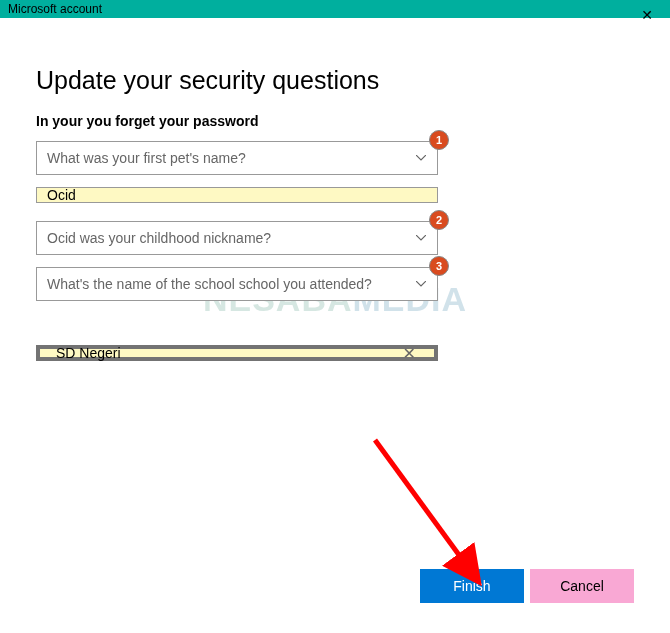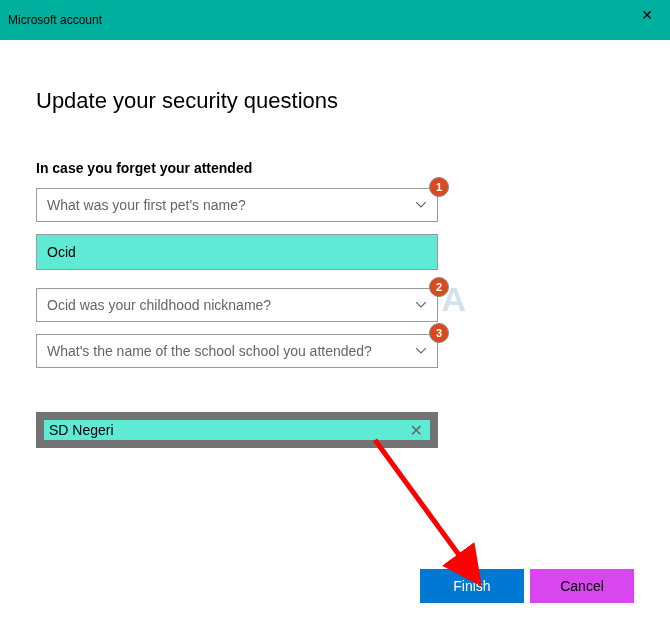--- a/index.html
+++ b/index.html
@@ -4,21 +4,21 @@
   <style>
     * { box-sizing: border-box; margin: 0; padding: 0; }
     body {
       font-family: "Segoe UI", Tahoma, sans-serif;
       width: 670px;
       height: 633px;
       background: #fff;
       position: relative;
     }
     .titlebar {
-      height: 40px;
+      height: 18px;
       background: #00af9e;
       display: flex;
       align-items: center;
       padding: 0 8px;
       position: relative;
     }
     .titlebar-title {
       font-size: 12px;
       color: #000;
     }
@@ -32,24 +32,24 @@
       align-items: center;
       justify-content: center;
       font-size: 14px;
       color: #000;
       cursor: pointer;
     }
     .content {
       padding: 48px 36px 20px 36px;
     }
     .page-title {
-      font-size: 22px;
+      font-size: 25px;
       font-weight: 300;
       color: #000;
-      margin-bottom: 46px;
+      margin-bottom: 18px;
     }
     .subtitle {
       font-size: 14px;
       font-weight: 600;
       color: #000;
       margin-bottom: 12px;
     }
     .field-group { position: relative; width: 402px; }
     .dropdown {
       width: 402px;
@@ -72,31 +72,31 @@
     .chevron {
       width: 12px;
       height: 12px;
       display: flex;
       align-items: center;
       justify-content: center;
     }
     .chevron svg { width: 10px; height: 6px; }
     .text-input-wrap {
       width: 402px;
-      height: 36px;
+      height: 16px;
       border: 1px solid #999;
-      background: #5eead4;
+      background: #fef9c3;
       display: flex;
       align-items: center;
       padding: 0 10px;
       margin-bottom: 18px;
     }
     .text-input-wrap.focused {
-      border: 8px solid #737373;
-      padding: 0 5px;
+      border: 4px solid #737373;
+      padding: 0 16px;
       margin-top: 44px;
     }
     .text-input {
       flex: 1;
       border: none;
       outline: none;
       font-size: 14px;
       font-family: inherit;
       color: #000;
       background: transparent;
@@ -134,21 +134,21 @@
     }
     .btn {
       width: 104px;
       height: 34px;
       border: none;
       font-size: 14px;
       font-family: inherit;
       cursor: pointer;
     }
     .btn-primary { background: #0078d4; color: #fff; }
-    .btn-secondary { background: #d946ef; color: #000; }
+    .btn-secondary { background: #f9a8d4; color: #000; }
     .arrow-annot {
       position: absolute;
       left: 355px;
       top: 430px;
       pointer-events: none;
       z-index: 4;
     }
     .watermark {
       position: absolute;
       left: 50%;
@@ -174,21 +174,21 @@
     <span>✕</span>
   </div>
 </div>
 
 <div class="watermark">
   <span class="nesaba">NESABA</span><span class="media">MEDIA</span>
 </div>
 
 <div class="content">
   <h1 class="page-title">Update your security questions</h1>
-  <div class="subtitle">In case you forget your attended</div>
+  <div class="subtitle">In your you forget your password</div>
 
   <div class="field-group">
     <div class="dropdown">
       <span class="dropdown-label">What was your first pet's name?</span>
       <span class="chevron">
         <svg viewBox="0 0 10 6">
             <path d="M0 0 L5 5 L10 0" stroke="#666" stroke-width="1.2" fill="none"></path>
           </svg>
       </span>
       <div class="annot-badge badge-1">1</div>

